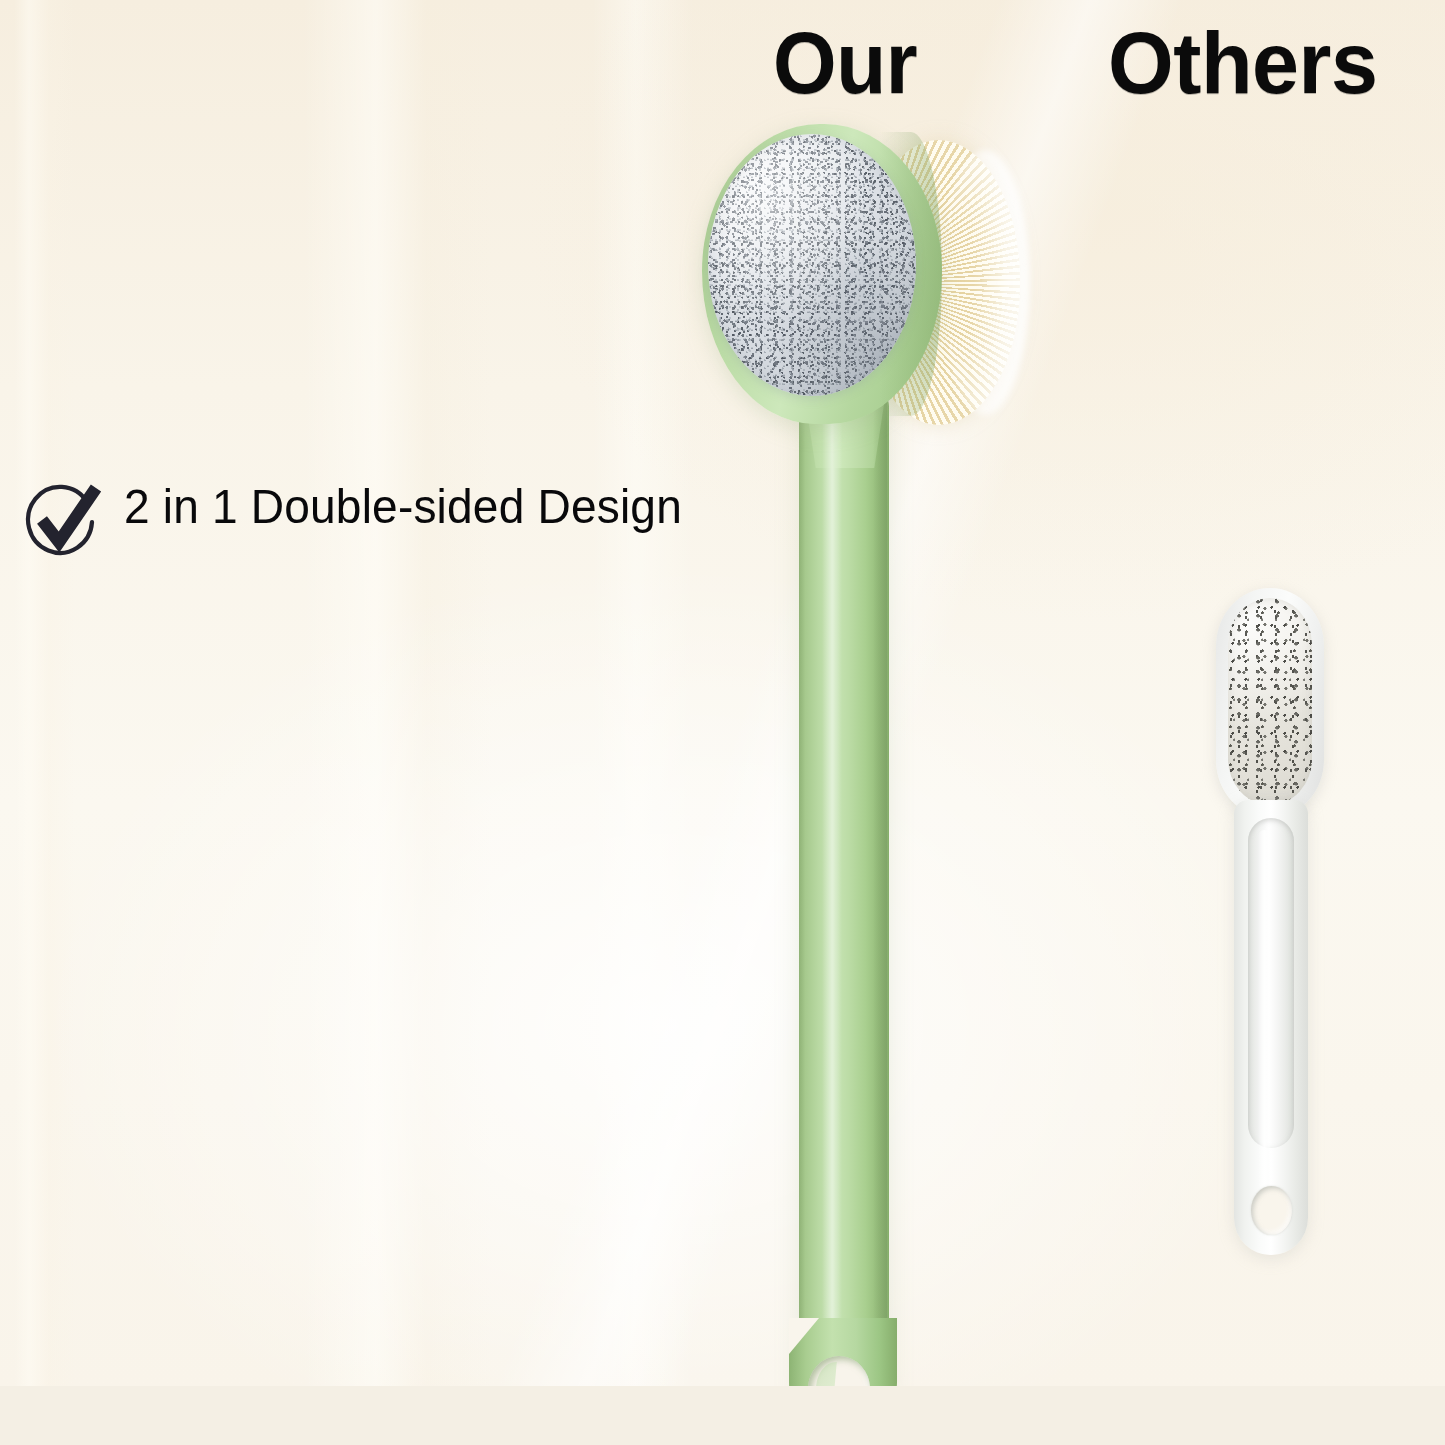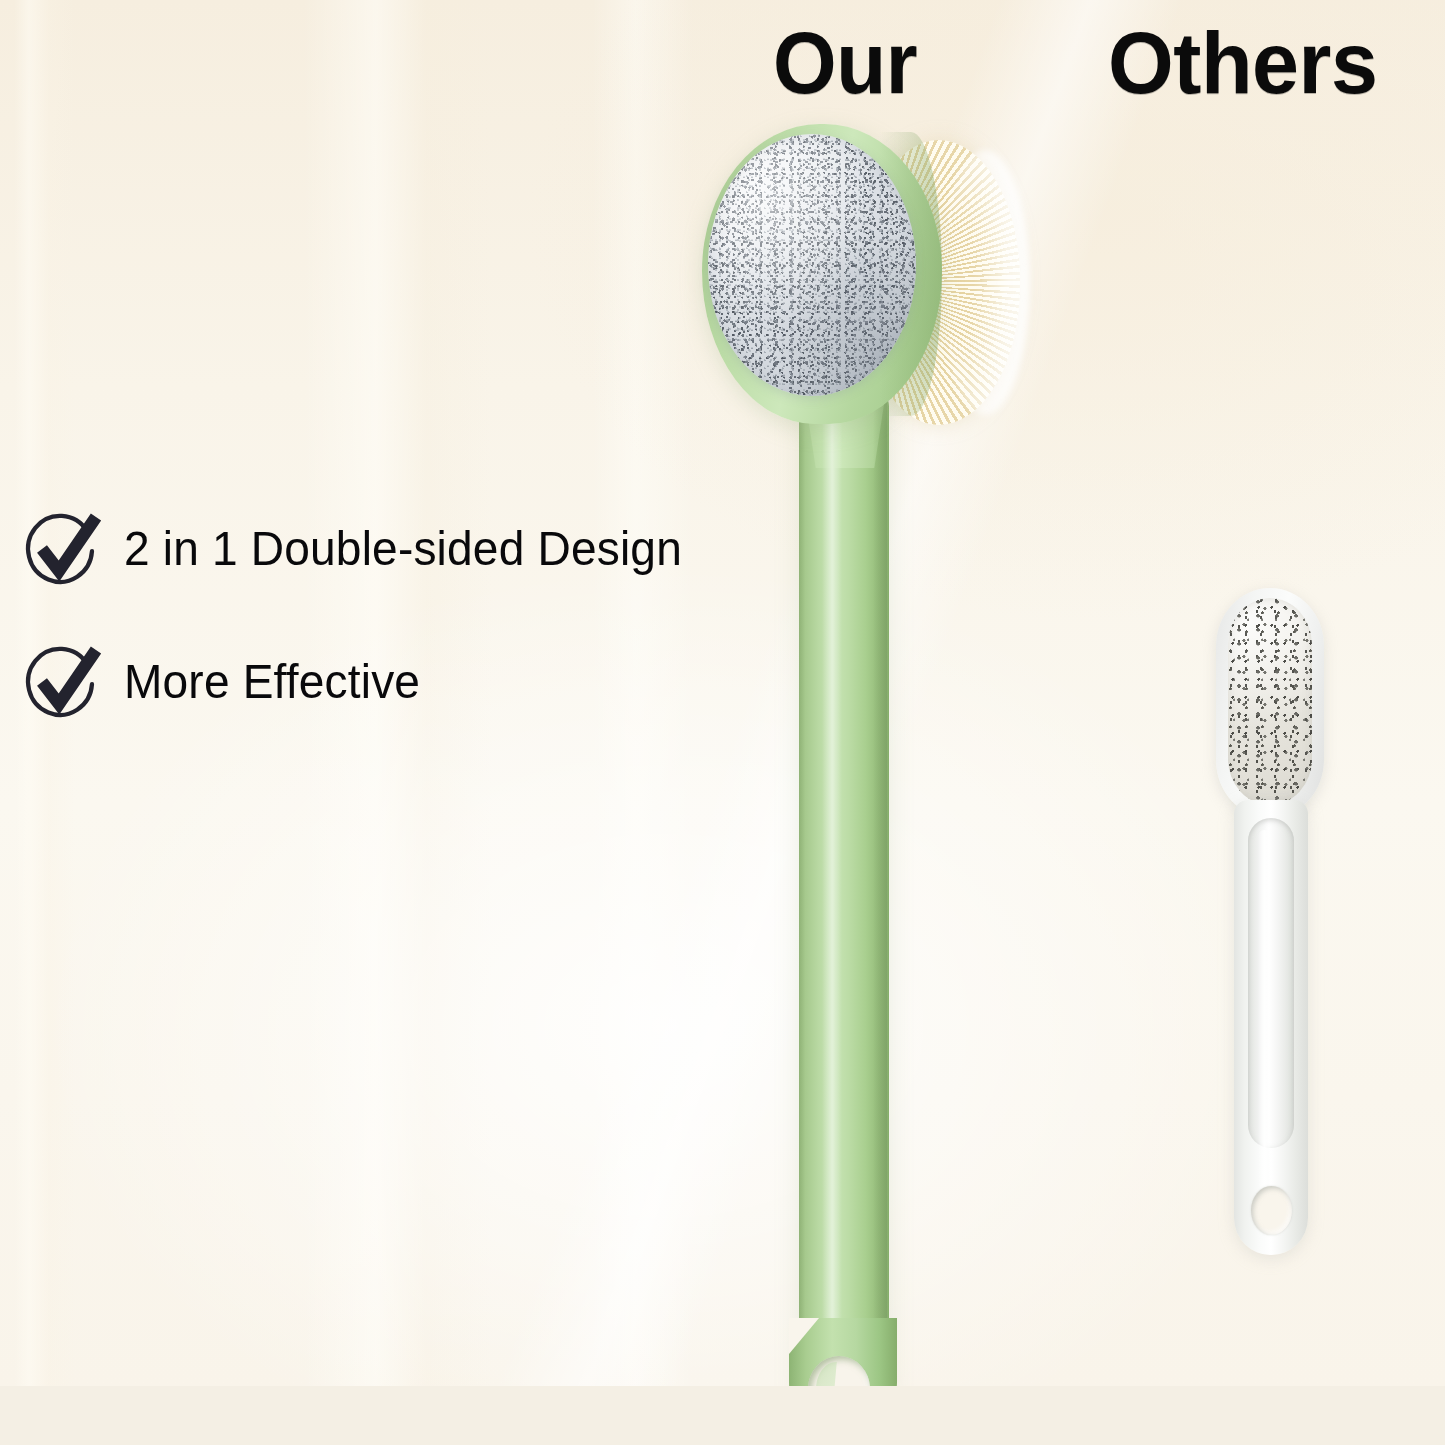--- a/index.html
+++ b/index.html
@@ -78,21 +78,21 @@
   .features {
     position: absolute;
     left: 26px;
     top: 482px;
     width: 760px;
   }
   .feat {
     position: relative;
     height: 133px;
     display: flex;
-    align-items: center;
+    align-items: flex-start;
   }
   .feat-icon {
     position: relative;
     width: 76px;
     height: 76px;
     flex: 0 0 76px;
     margin-right: 22px;
   }
   .feat-icon svg { display: block; width: 76px; height: 76px; overflow: visible; }
   .feat-label {
@@ -416,29 +416,20 @@
       <span class="feat-icon">
         <svg viewBox="0 0 76 76">
           <path d="M61 20 A32 33 0 1 0 66 40" fill="none" stroke="#23232e" stroke-width="4.2" stroke-linecap="round"></path>
           <path d="M16 38 L33 60 L70 6" fill="none" stroke="#23232e" stroke-width="12.5" stroke-linejoin="miter" stroke-linecap="butt"></path>
         </svg>
       </span>
       <span class="feat-label">2 in 1 Double-sided Design</span>
     </div>
 
 
-    <div class="feat">
-      <span class="feat-icon">
-        <svg viewBox="0 0 76 76">
-          <path d="M61 20 A32 33 0 1 0 66 40" fill="none" stroke="#23232e" stroke-width="4.2" stroke-linecap="round"></path>
-          <path d="M16 38 L33 60 L70 6" fill="none" stroke="#23232e" stroke-width="12.5" stroke-linejoin="miter" stroke-linecap="butt"></path>
-        </svg>
-      </span>
-      <span class="feat-label">More Effective</span>
-    </div>
 
 
 
   </div>
 
   <div class="brush">
     <div class="bristles"></div>
     <div class="bristles-tip"></div>
 
     <div class="handle"></div>

